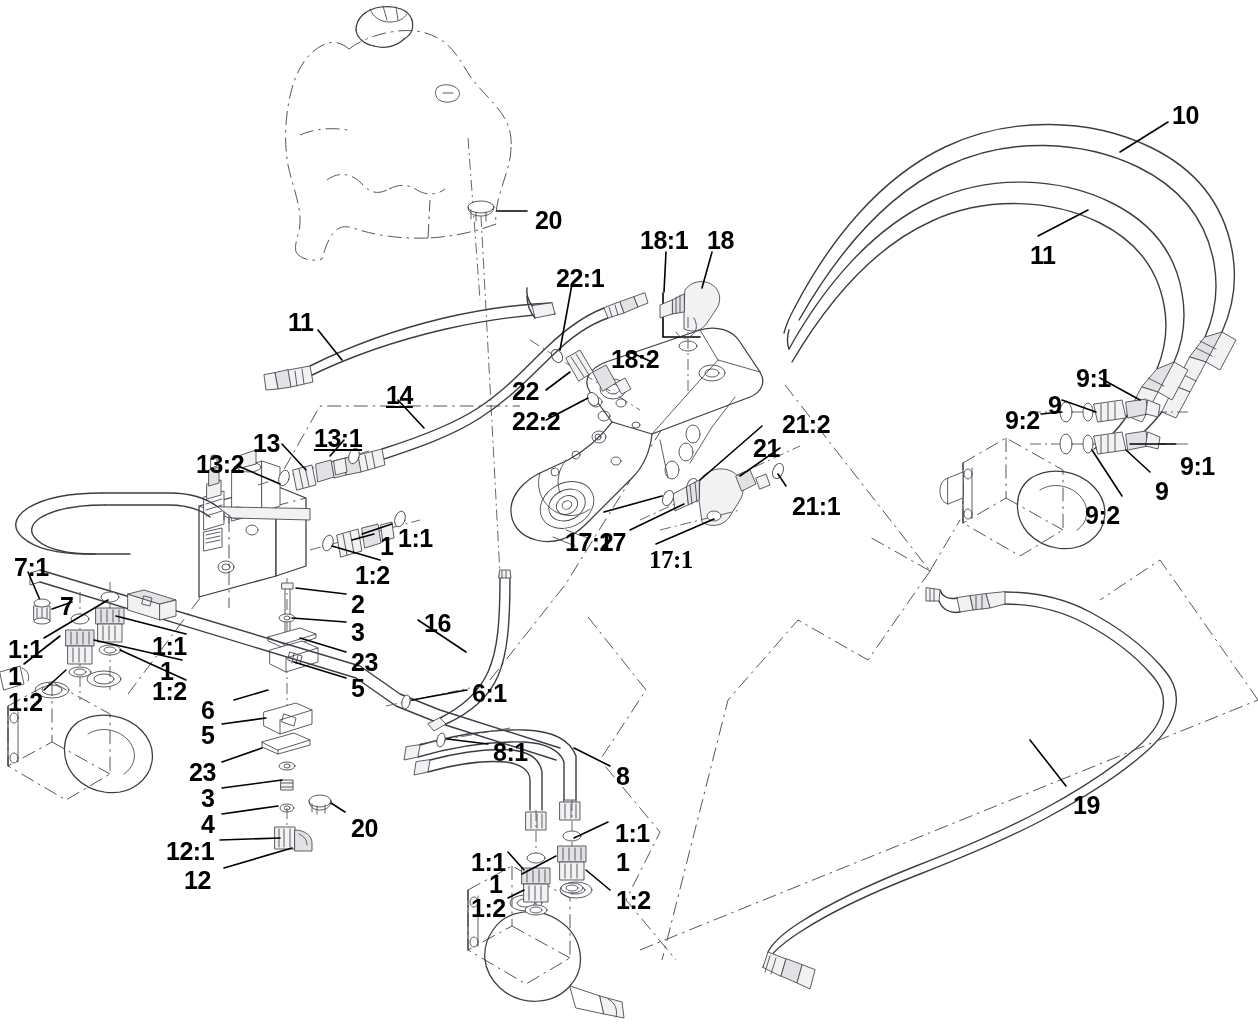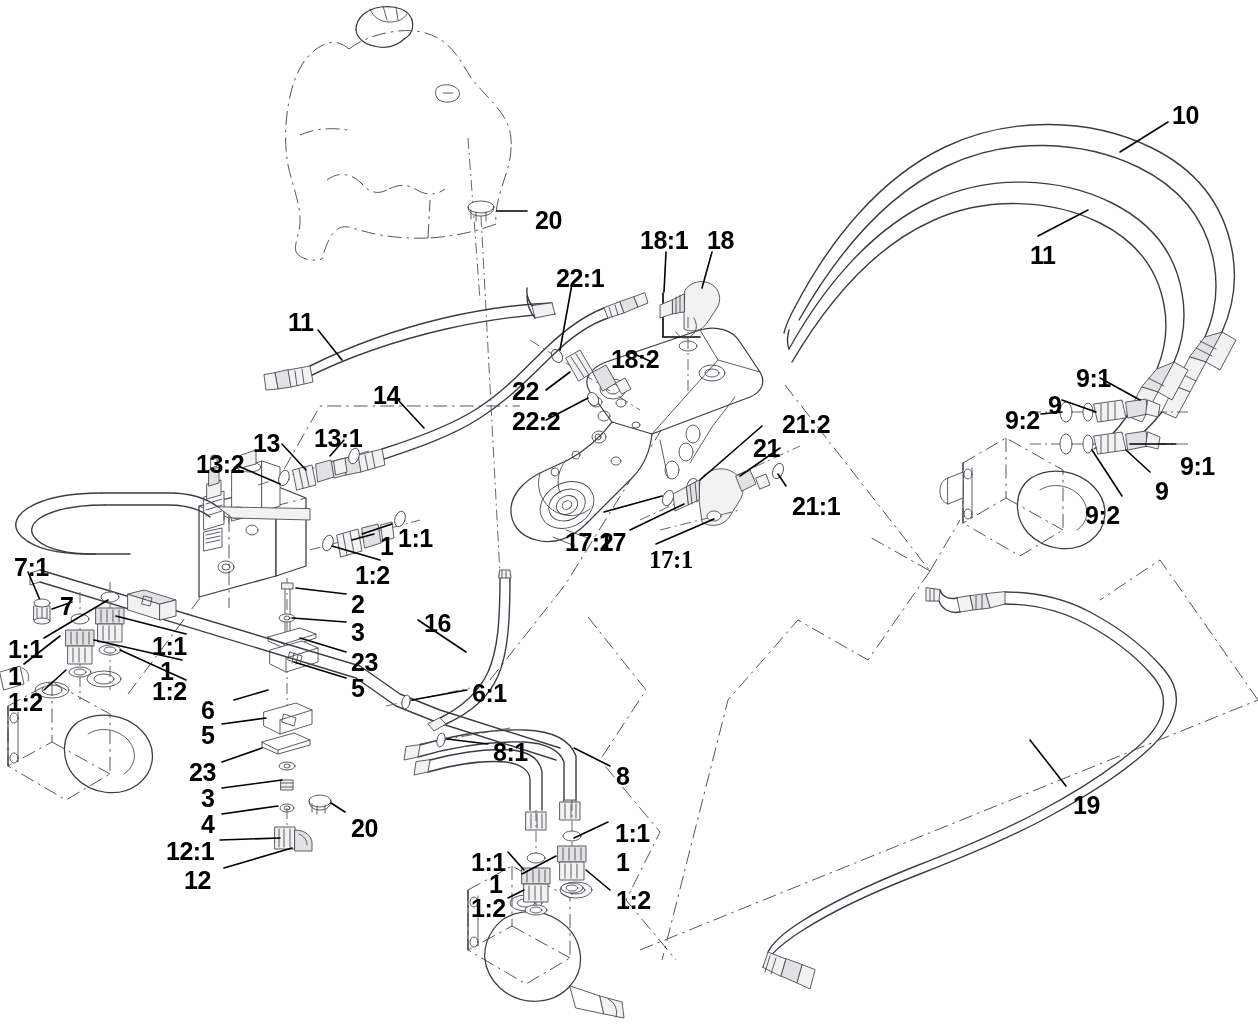--- a/index.html
+++ b/index.html
@@ -607,27 +607,27 @@
   <div id="callout-layer">
       <div class="callout" style="left: 1172px; top: 103px;">10</div>
       <div class="callout" style="left: 1030px; top: 243px; text-align: center;">11</div>
       <div class="callout" style="left: 535px; top: 208px;">20</div>
       <div class="callout" style="left: 640px; top: 228px;">18:1</div>
       <div class="callout" style="left: 707px; top: 228px;">18</div>
       <div class="callout" style="left: 556px; top: 266px;">22:1</div>
       <div class="callout" style="left: 288px; top: 310px;">11</div>
       <div class="callout" style="left: 611px; top: 347px;">18:2</div>
       <div class="callout" style="left: 1076px; top: 366px;">9:1</div>
-      <div class="callout" style="left: 373px; top: 383px;">14</div>
+      <div class="callout" style="left: 386px; top: 383px; text-decoration: underline;">14</div>
       <div class="callout" style="left: 512px; top: 379px;">22</div>
       <div class="callout" style="left: 1048px; top: 393px;">9</div>
       <div class="callout" style="left: 1005px; top: 408px;">9:2</div>
       <div class="callout" style="left: 512px; top: 409px;">22:2</div>
       <div class="callout" style="left: 253px; top: 431px;">13</div>
-      <div class="callout" style="left: 314px; top: 426px;">13:1</div>
+      <div class="callout" style="left: 314px; top: 426px; text-decoration: underline;">13:1</div>
       <div class="callout" style="left: 734px; top: 412px; margin-left: 48px;">21:2</div>
       <div class="callout" style="left: 753px; top: 436px;">21</div>
       <div class="callout" style="left: 196px; top: 452px;">13:2</div>
       <div class="callout" style="left: 1180px; top: 454px;">9:1</div>
       <div class="callout" style="left: 1155px; top: 479px;">9</div>
       <div class="callout" style="left: 1085px; top: 503px;">9:2</div>
       <div class="callout" style="left: 398px; top: 526px;">1:1</div>
       <div class="callout" style="left: 380px; top: 534px;">1</div>
       <div class="callout" style="left: 792px; top: 494px;">21:1</div>
       <div class="callout" style="left: 565px; top: 513px; margin-top: 17px;">17:2</div>

